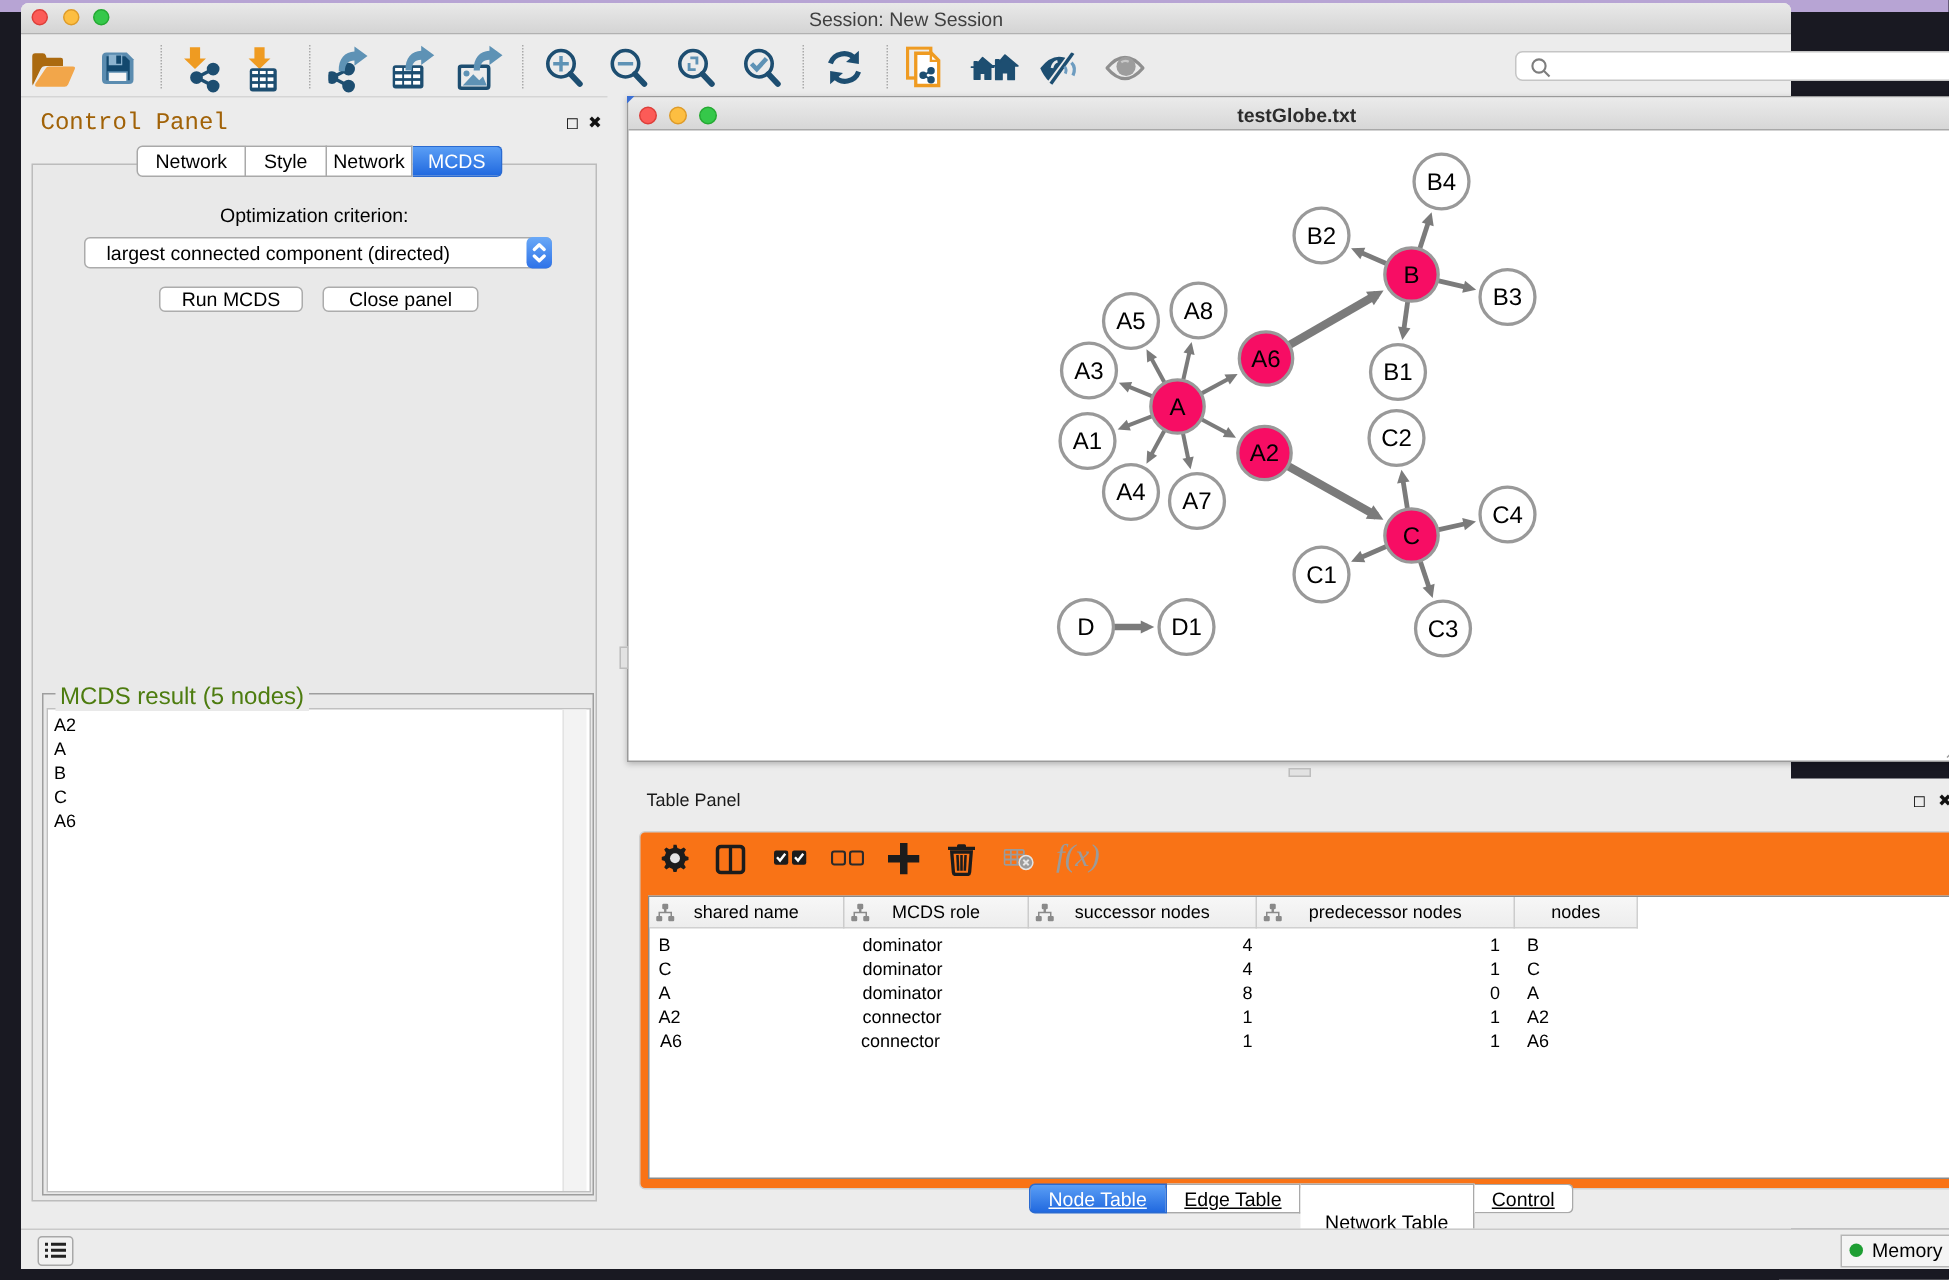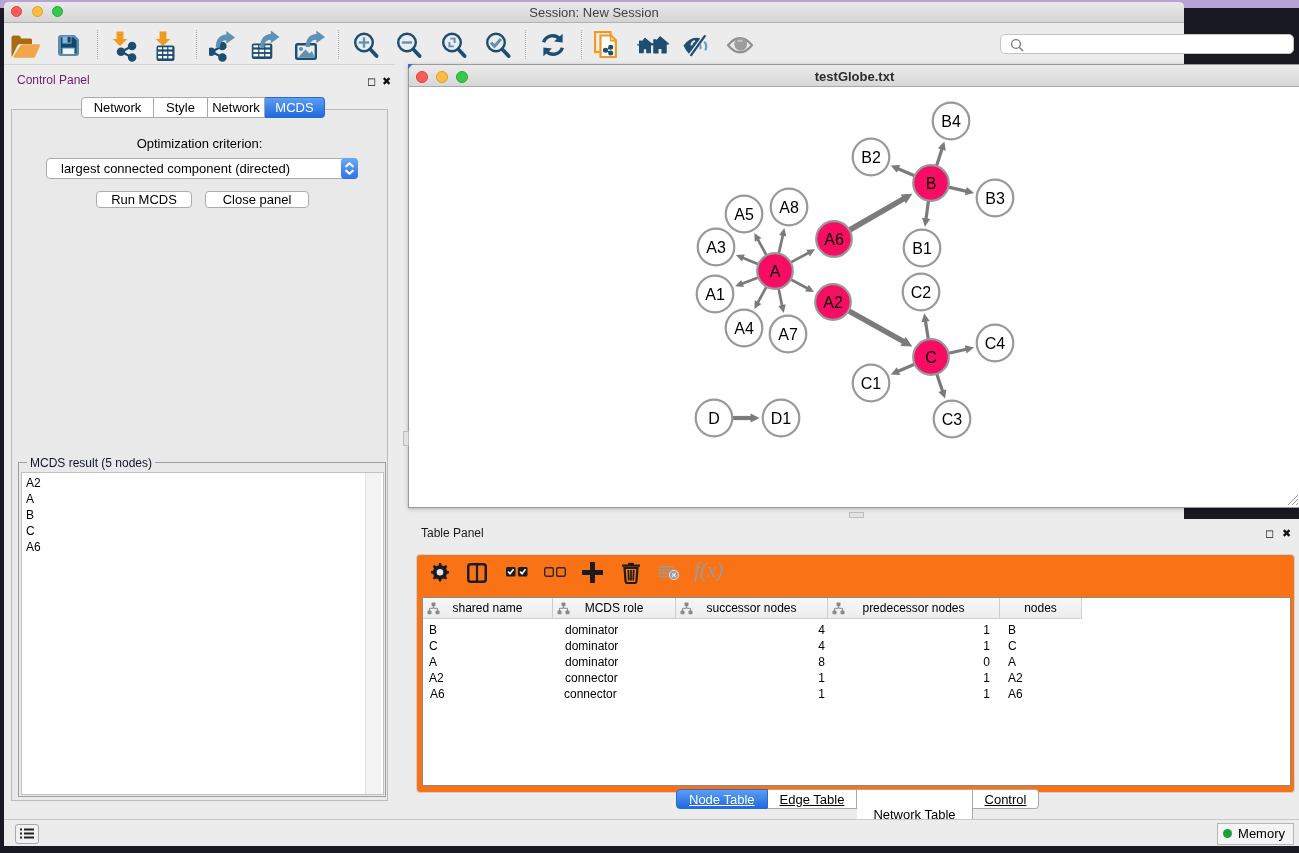--- a/index.html
+++ b/index.html
@@ -1,43 +1,43 @@
 <!DOCTYPE html>
 <html><head>
 <meta charset="utf-8">
 <style>
 * { margin:0; padding:0; box-sizing:border-box; }
 html,body { width:1299px; height:853px; overflow:hidden; }
 body { font-family:"Liberation Sans", sans-serif; background:#15151f; }
 #app { position:absolute; left:0; top:0; width:1299px; height:853px; background:#191922; }
 #topstrip { position:absolute; left:0; top:0; width:1299px; height:8px; background:#b7a4d4; }
-#win { position:absolute; left:4px; top:2px; width:1180px; height:844px; background:#ececec; border-radius:5px 5px 0 0; }
+#win { position:absolute; left:14px; top:2px; width:1180px; height:844px; background:#ececec; border-radius:5px 5px 0 0; }
 #titlebar { position:absolute; left:0; top:0; width:100%; height:21px; background:linear-gradient(#e9e9e9,#d4d4d4); border-bottom:1px solid #b1b1b1; border-radius:5px 5px 0 0; }
 .tl { position:absolute; top:4px; width:11px; height:11px; border-radius:50%; }
 #title { position:absolute; top:3px; width:100%; text-align:center; font-size:13px; color:#404040; }
 #toolbar { position:absolute; left:0; top:22px; width:100%; height:40px; background:#ececec; }
 .sep { position:absolute; top:6px; height:29px; width:0; border-left:1px dotted #a9a9a9; }
 .ticon { position:absolute; top:4px; }
 #searchbox { position:absolute; left:996px; top:10px; width:294px; height:20px; background:#fff; border:1px solid #c5c5c5; border-radius:5px; }
 
 #cpanel { position:absolute; left:0; top:62px; width:391px; height:757px; background:#ececec; border-top:1px solid #d5d5d5; }
-#cphead { position:absolute; left:13px; top:71px; font-size:12px; color:#701a75; }
+#cphead { position:absolute; left:13px; top:71px; font-size:16px; color:#a16207;font-family:Liberation Mono, monospace; }
 .winbtn { position:absolute; top:73px; font-size:11px; color:#111; }
 #cpcontent { position:absolute; left:7px; top:107px; width:377px; height:692px; border:1px solid #bcbcbc; background:#e9e9e9; }
 #tabs { position:absolute; left:77px; top:95px; height:21px; display:flex; z-index:5; }
 .tab { height:21px; background:#fff; border:1px solid #a9a9a9; border-left:none; font-size:13px; color:#000; text-align:center; line-height:20px; }
 .tab.w1{width:73px;} .tab.w2{width:54px;} .tab.w3{width:57px;} .tab.w4{width:60px;}
 .tab.first { border-left:1px solid #a9a9a9; border-radius:4px 0 0 4px; }
 .tab.sel { background:linear-gradient(#5a9ef5,#2169df); color:#fff; border-color:#2a6ad0; border-radius:0 4px 4px 0; }
 #optlabel { position:absolute; left:0; top:134px; width:391px; text-align:center; font-size:13px; color:#000; }
 #dropdown { position:absolute; left:42px; top:156px; width:312px; height:21px; background:#fff; border:1px solid #ababab; border-radius:4px; font-size:13px; line-height:19px; padding-left:14px; color:#000; }
 #dropbtn { position:absolute; right:-1px; top:-1px; width:17px; height:21px; border-radius:4px; background:linear-gradient(#6aa9f7,#2e72e8); }
 .btn { position:absolute; height:17px; background:#fff; border:1px solid #acacac; border-radius:4px; font-size:13px; color:#000; text-align:center; line-height:15px; }
 #mcdsgroup { position:absolute; left:14px; top:460px; width:368px; height:335px; border:1px solid #9e9e9e; }
-#mcdstitle { position:absolute; left:8px; top:-7px; background:#e9e9e9; font-size:12px; padding:0 3px; color:#0f172a; }
+#mcdstitle { position:absolute; left:8px; top:-7px; background:#e9e9e9; font-size:16px; padding:0 3px; color:#4d7c0f; }
 #mcdslist { position:absolute; left:2px; top:9px; width:363px; height:323px; background:#fff; border:1px solid #c0c0c0; font-size:12px; color:#000; }
 #mcdslist .li { padding-left:4px; height:16px; line-height:16px; }
 #mcdssb { position:absolute; right:2px; top:0px; width:16px; height:321px; background:#f3f3f3; border-left:1px solid #e3e3e3; }
 
 #netwin { position:absolute; left:404px; top:62px; width:893px; height:444px; background:#fff; border:1px solid #9a9a9a; box-shadow:0 1px 4px rgba(0,0,0,0.25); }
 #nettb { position:absolute; left:0; top:0; width:100%; height:22px; background:linear-gradient(#ebebeb,#d7d7d7); border-bottom:1px solid #a8a8a8; }
 #nettitle { position:absolute; top:4px; width:100%; text-align:center; font-size:13px; font-weight:bold; color:#2c2c2c; }
 
 #tpanel { position:absolute; left:404px; top:517px; width:895px; height:300px; background:#ececec; }
 #tphead { position:absolute; left:13px; top:7px; font-size:12px; color:#1a1a1a; }

